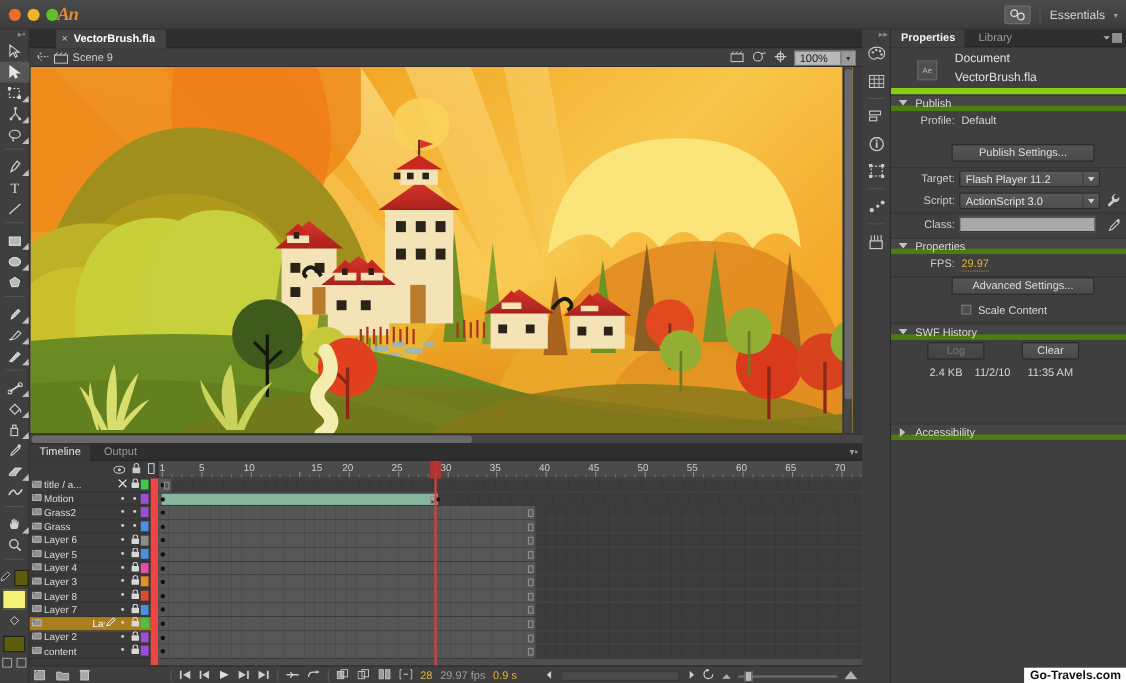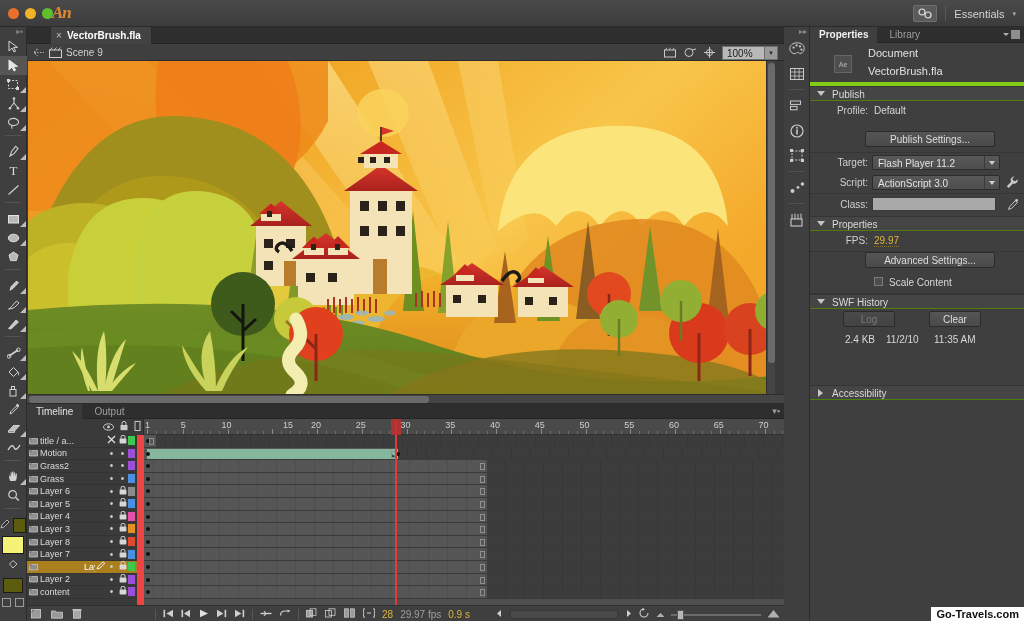--- a/index.html
+++ b/index.html
@@ -172,27 +172,27 @@
 
   
   .rpanel{position:absolute;left:810px;top:27px;width:214px;height:594px;background:#3f3f3f;}
   .rp-tabs{position:relative;height:16px;background:#2e2e2e;border-bottom:1px solid #262626;}
   .rp-tab{display:inline-block;height:16px;line-height:16px;padding:0 9px;font-size:10px;color:#9d9d9d;}
   .rp-tab.on{background:#3f3f3f;color:#f0f0f0;font-weight:bold;}
   .rp-menu{position:absolute;right:4px;top:3px;display:flex;gap:2px;align-items:center;}
   .rp-menu .tri{width:0;height:0;border-top:3px solid #b0b0b0;border-left:3px solid transparent;border-right:3px solid transparent;}
   .rp-menu .bars{width:9px;height:9px;background:#8e8e8e;}
 
-  .doc-head{position:relative;height:43px;border-bottom:4px solid #84cc16;}
+  .doc-head{position:relative;height:43px;border-bottom:6px solid #84cc16;}
   .doc-thumb{position:absolute;left:24px;top:12px;width:18px;height:18px;background:#4e4e4e;border:1px solid #666;
     display:flex;align-items:center;justify-content:center;font-size:7px;color:#b9b9b9;}
   .doc-t1{position:absolute;left:58px;top:4px;font-size:11px;color:#e0e0e0;}
   .doc-t2{position:absolute;left:58px;top:22px;font-size:11px;color:#e0e0e0;}
 
-  .sect{position:relative;height:15px;background:#454545;border-top:1px solid #353535;border-bottom:1px solid #4d7c0f;}
+  .sect{position:relative;height:15px;background:#454545;border-top:1px solid #353535;border-bottom:5px solid #4d7c0f;}
   .sect .tw{position:absolute;left:7px;top:4px;width:0;height:0;
     border-left:4px solid transparent;border-right:4px solid transparent;border-top:5px solid #c6c6c6;}
   .sect .tw.closed{border-top:4px solid transparent;border-bottom:4px solid transparent;border-left:5px solid #c6c6c6;border-right:0;left:8px;top:3px;}
   .sect .t{position:absolute;left:22px;top:2px;font-size:10px;color:#dadada;}
 
   .row{position:relative;height:20px;}
   .lbl{position:absolute;font-size:10px;color:#cfcfcf;text-align:right;}
   .val-orange{color:#dcb53a;font-size:10px;border-bottom:1px dotted #8a7a33;}
   .val-plain{color:#d8d8d8;font-size:10px;}
   .btn{

